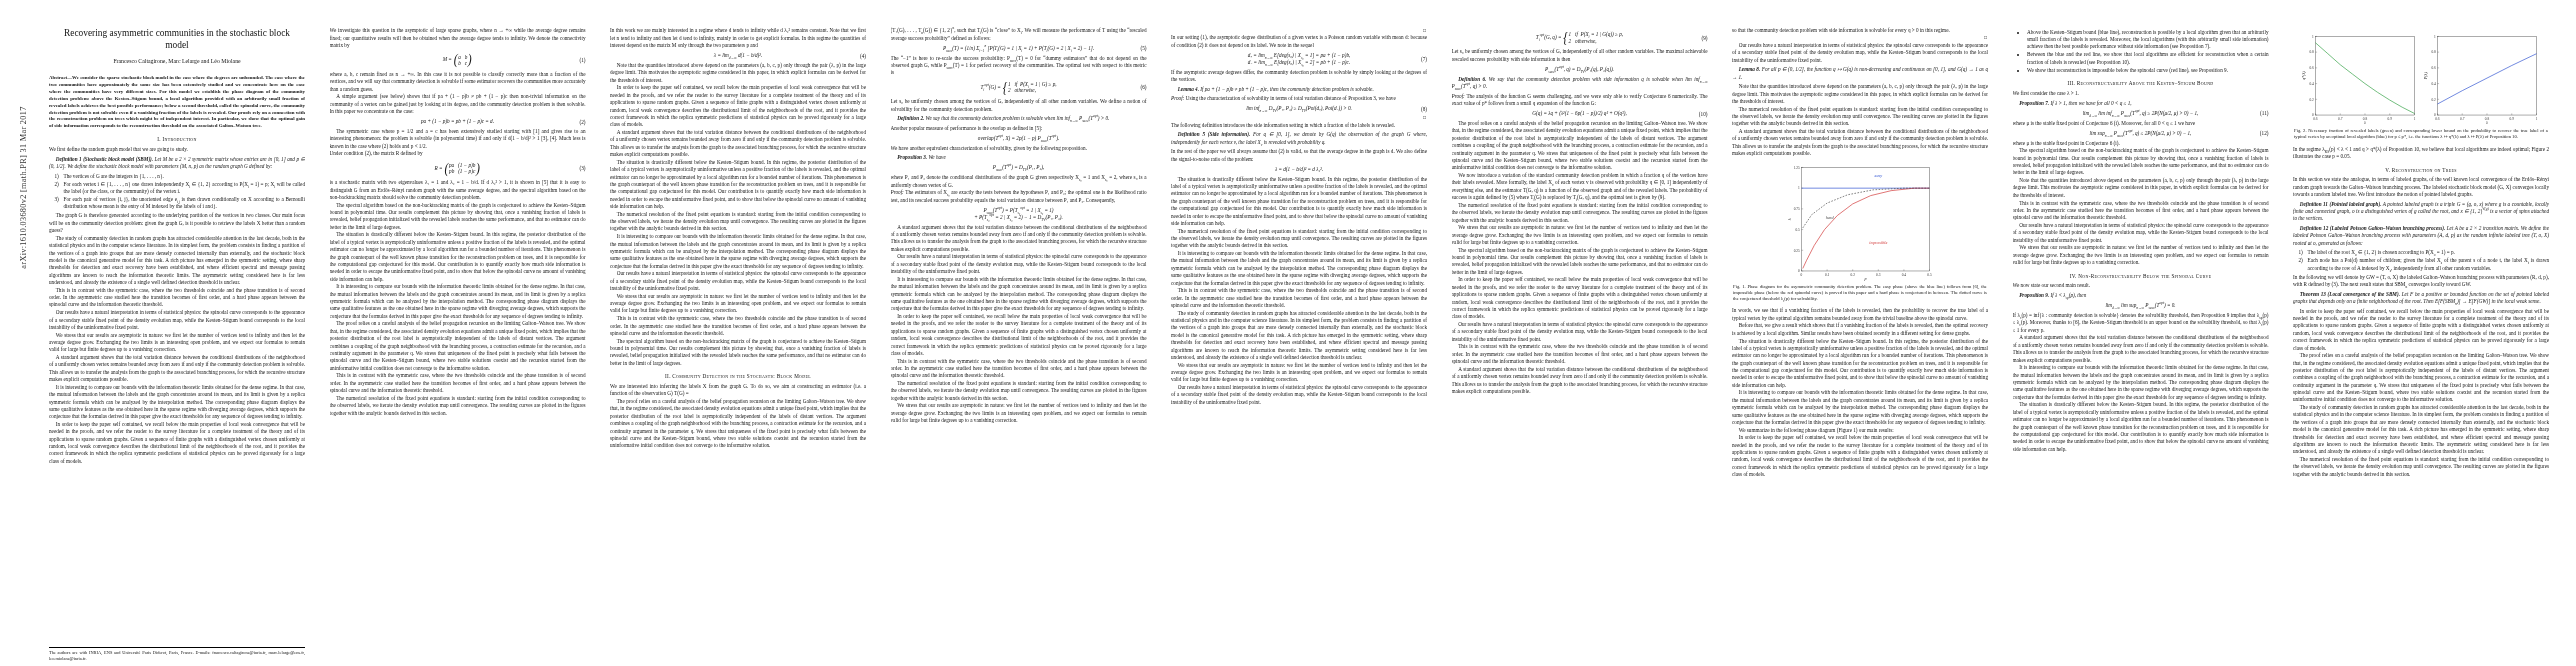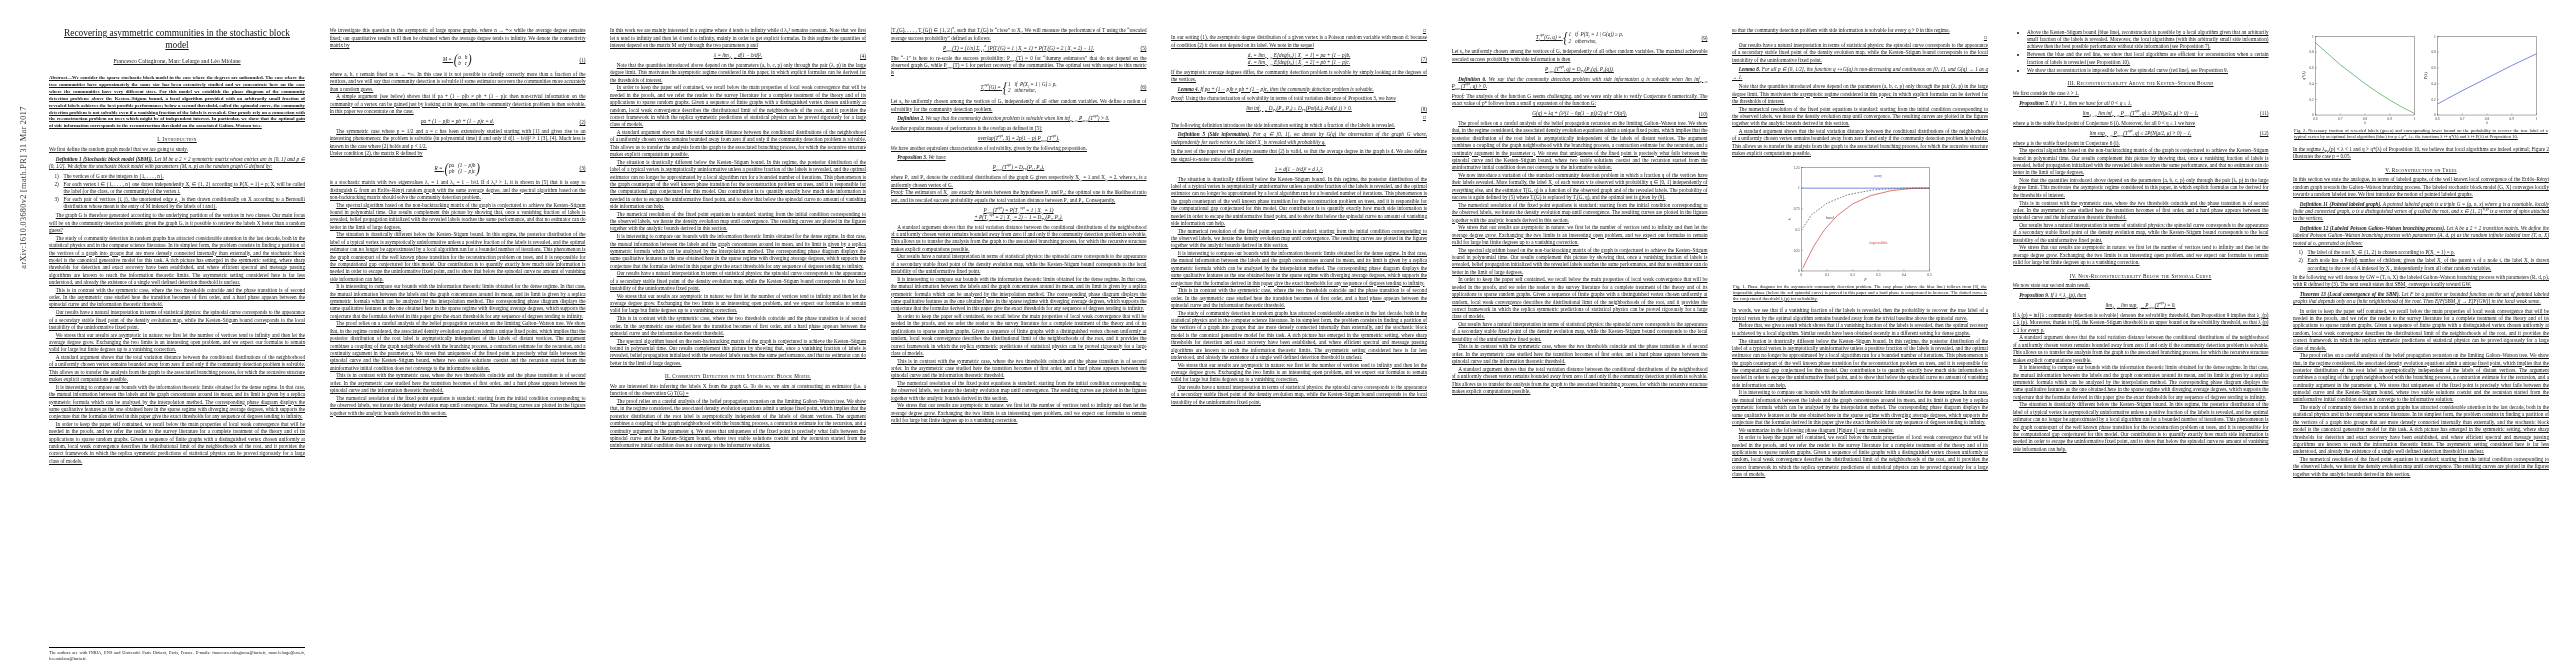--- a/index.html
+++ b/index.html
@@ -1,21 +1,21 @@
 <!DOCTYPE html>
 <html style="font-size:9px"><head>
 <meta charset="utf-8">
 <style>
   html,body{margin:0;padding:0;background:#ffffff;}
   body{width:2576px;height:667px;overflow:hidden;font-family:"Liberation Serif",serif;color:#141414;}
   .page{position:relative;width:2576px;height:667px;background:#fff;overflow:hidden;}
   .arxiv{position:absolute;left:-132px;top:183px;width:311px;text-align:center;
          transform:rotate(-90deg);font-size:8.3px;letter-spacing:0.3px;color:#333;}
   .cols{position:absolute;left:49px;top:0;display:flex;gap:24.5px;}
-  .col{width:256px;height:667px;box-sizing:border-box;padding:27px 0 23px;overflow:hidden;position:relative;text-decoration:underline;}
+  .col{width:256px;height:667px;box-sizing:border-box;padding:27px 0 23px;overflow:hidden;position:relative;}
   .title{font-size:9.4px;line-height:1.25;text-align:center;margin:1.1px 9px 6.7px;}
   .authors{font-size:5.8px;text-align:center;margin:0 0 11px;}
   .abstract{font-size:4.9px;font-weight:bold;line-height:1.4;text-align:justify;margin:2.2px 0 4.4px;}
   .heading{font-size:5.2px;text-align:center;font-variant:small-caps;letter-spacing:0.3px;margin:6.1px 3.3px 3.9px;}
   .para{font-size:5.2px;line-height:1.42;text-align:justify;margin:0.3px 0;text-indent:6.7px;}
   .noindent{text-indent:0;}
   .thm{font-size:5.2px;line-height:1.42;text-align:justify;margin:2.2px 0;font-style:italic;text-indent:6.7px;}
   .thm b{font-style:italic;}
   .plist{font-size:5.2px;line-height:1.42;text-align:justify;margin:1.7px 0;padding-left:14.5px;}
   .plist li{margin:0.6px 0;}

